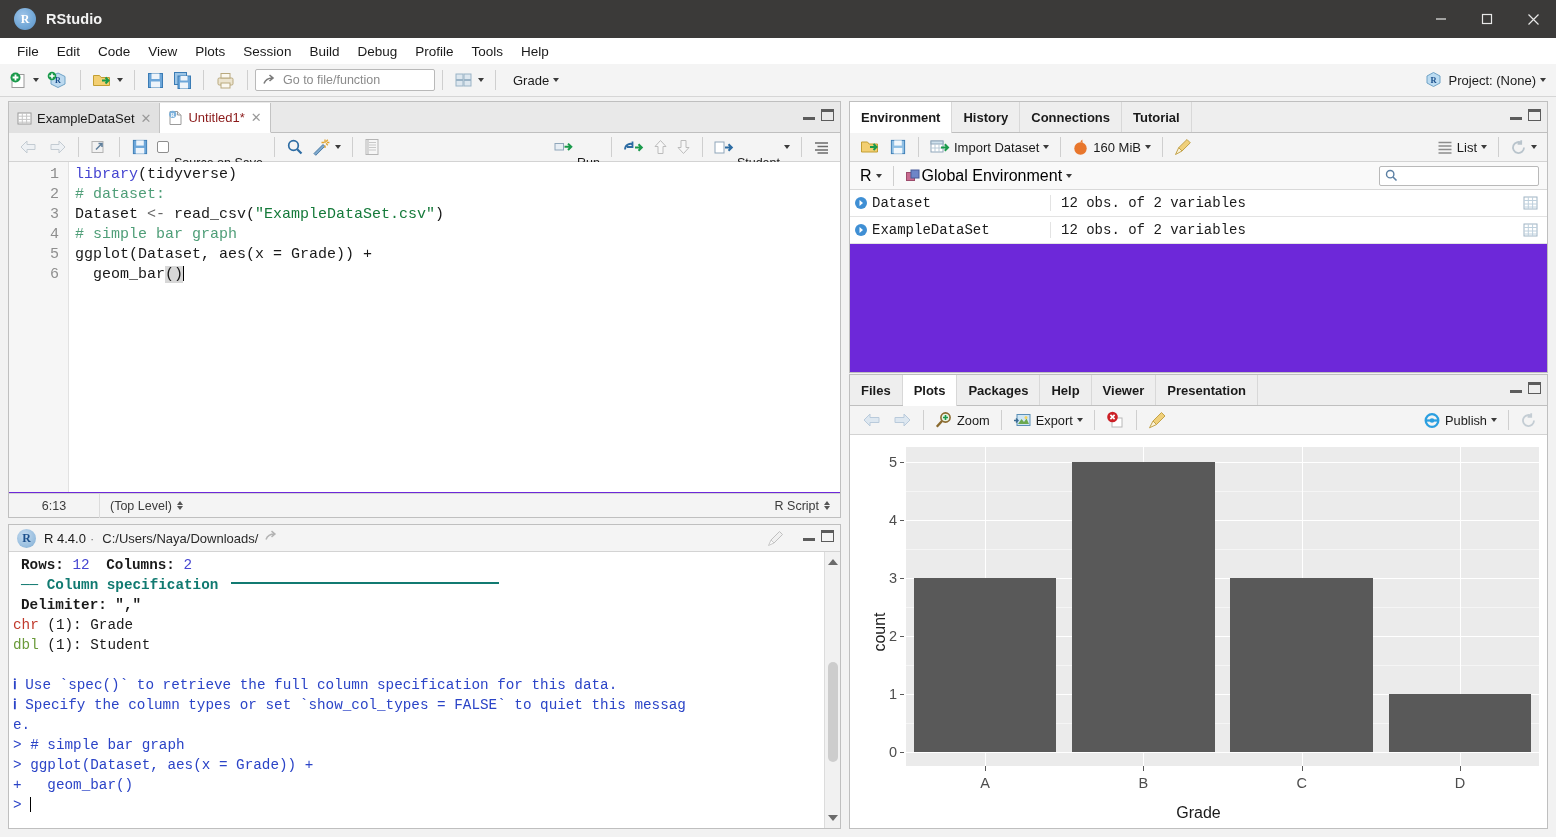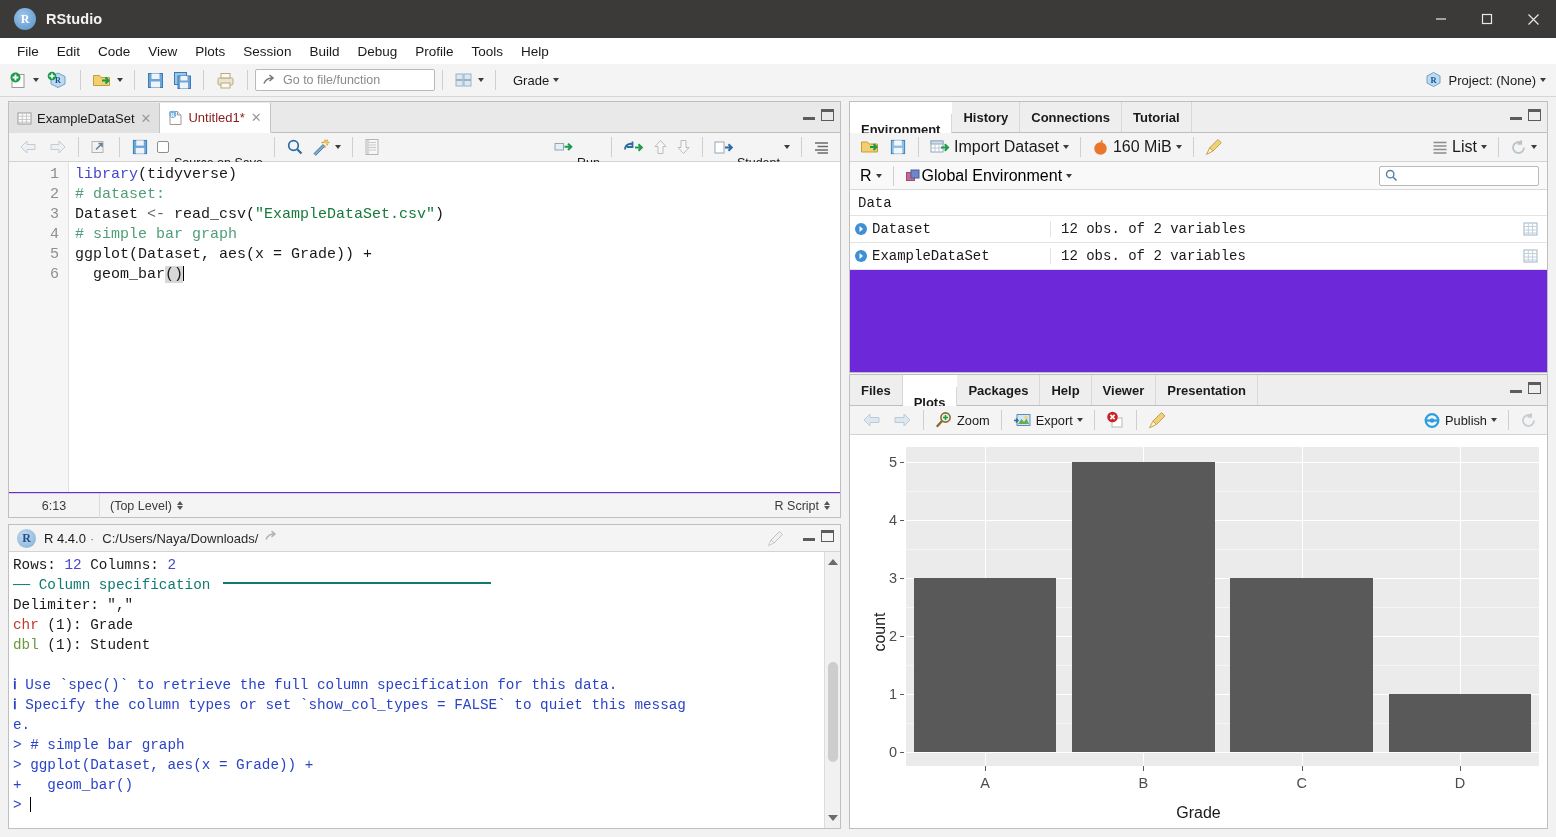--- a/index.html
+++ b/index.html
@@ -90,21 +90,21 @@
   .tab.untitled .tab-label { color: #8b1a1a; }
   .tab .tab-close { color:#9a9a9a; font-size: 13px; line-height: 1; }
   .tabstrip-plain {
     height: 31px; background: #ffffff; border-bottom: 1px solid #bfbfbf;
     display: flex; align-items: stretch; position: relative;
   }
   .ptab {
     display:flex;align-items:center;padding:0 11px;font-size:13px;font-weight:bold;color:#1a1a1a;
     border-right:1px solid #d8d8d8; background:#eeeeee;
   }
-  .ptab.active { background:#ffffff; border-bottom: 1px solid #ffffff; position:relative; top:12px; height:32px; }
+  .ptab.active { background:#ffffff; border-bottom: 1px solid #ffffff; position:relative; top:0; height:32px; }
   .minmax {
     position: absolute; right: 6px; top: 7px; display: flex; gap: 6px; align-items: center;
   }
   .mm-min { width: 12px; height: 10px; border-bottom: 3px solid #5c5c5c; }
   .mm-max { width: 13px; height: 12px; border: 1.6px solid #5c5c5c; border-top-width: 3px; }
 
   
   .src-toolbar {
     height: 29px; background: #f4f4f4; border-bottom: 1px solid #d3d3d3;
     display: flex; align-items: center; padding: 0 6px; position: relative;
@@ -170,36 +170,36 @@
     font-family: "Liberation Mono", monospace; font-size: 14.3px;
     color: #1a1a1a; padding: 3px 0 0 4px; overflow: hidden; background:#fff;
     line-height: 20px; white-space: pre;
   }
   .c-num { color: #4646d1; }
   .c-teal { color: #117a71; }
   .c-red { color: #c0392b; }
   .c-green { color: #6a9a3a; }
   .c-blue { color: #2b44c7; }
   .c-info { color: #2b44c7; font-weight: bold; }
-  .c-bold { font-weight: normal; }
+  .c-bold { font-weight: bold; margin-left: 8px; }
   .rule-line { display:inline-block; height:0; border-top:2px solid #117a71; width:268px; vertical-align:5px; margin-left:4px;}
   .cons-scroll {
     position:absolute; right:0; top:27px; bottom:0; width:16px; background:#f1f1f1; border-left:1px solid #dcdcdc;
   }
   .cons-thumb { position:absolute; left:3px; width:10px; background:#cdcdcd; border-radius:5px; top:110px; height:100px; }
   .arrowbtn { position:absolute; left:3px; width:10px; height:14px; display:flex;align-items:center;justify-content:center;}
   .tri-up { width:0;height:0;border-left:5px solid transparent;border-right:5px solid transparent;border-bottom:6px solid #6b6b6b; }
   .tri-dn { width:0;height:0;border-left:5px solid transparent;border-right:5px solid transparent;border-top:6px solid #6b6b6b; }
 
   
   .env-toolbar {
     height: 29px; background: #f4f4f4; border-bottom: 1px solid #d3d3d3;
     display: flex; align-items: center; padding: 0 6px; position: relative;
   }
-  .env-toolbar .lbl { font-size: 16px; color: #1a1a1a; margin-left: 4px; }
+  .env-toolbar .lbl { font-size: 13px; color: #1a1a1a; margin-left: 4px; }
   .env-toolbar2 {
     height: 28px; background: #f9f9f9; border-bottom: 1px solid #d9d9d9;
     display: flex; align-items: center; padding: 0 6px; position: relative;
   }
   .searchbox {
     position: absolute; right: 8px; width: 160px; height: 20px;
     border: 1px solid #b9b9b9; background: #fff; border-radius: 2px;
     display: flex; align-items: center; padding-left: 5px;
   }
   .env-section {
@@ -650,21 +650,20 @@
         <span class="caret"></span>
       </div>
       <div class="searchbox">
         <svg width="13" height="13" viewBox="0 0 13 13">
           <circle cx="5.2" cy="5.2" r="3.7" fill="none" stroke="#5a7fa3" stroke-width="1.4"></circle>
           <path d="M8 8 L11.5 11.5" stroke="#5a7fa3" stroke-width="1.6"></path>
         </svg>
       </div>
     </div>
 
-    <div class="env-section">Data</div>
 
     <div class="env-row">
       <span class="expand">
         <svg width="14" height="14" viewBox="0 0 14 14">
           <circle cx="7" cy="7" r="6" fill="#3f8fd4"></circle>
           <path d="M5.5 4 L9 7 L5.5 10 Z" fill="#fff"></path>
         </svg>
       </span>
       <span class="name">Dataset</span>
       <span class="val">12 obs. of 2 variables</span>

